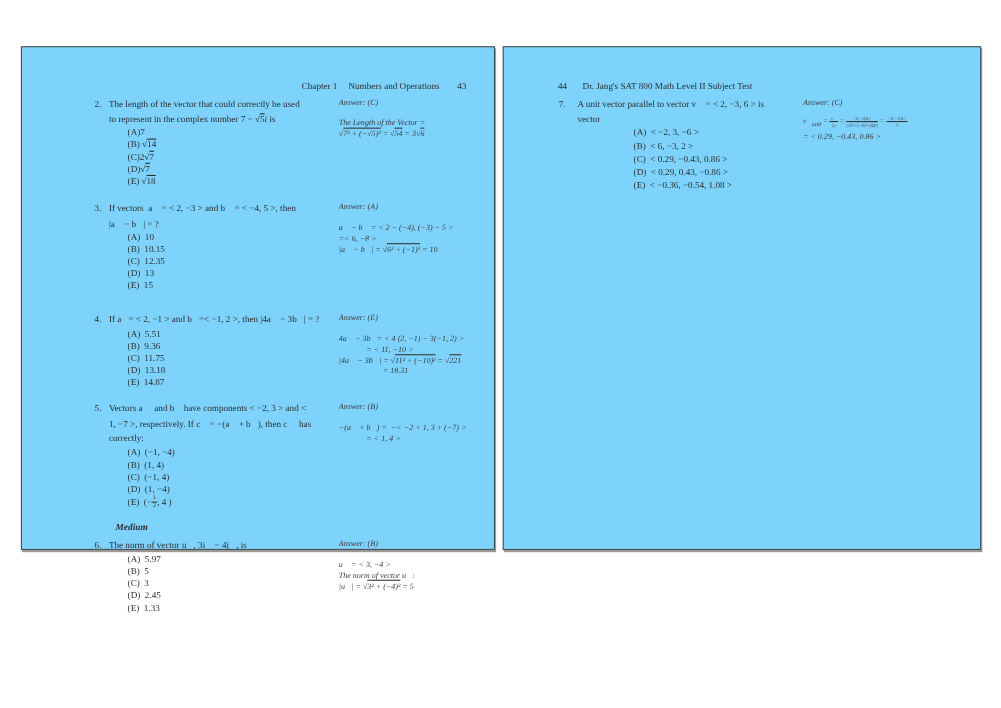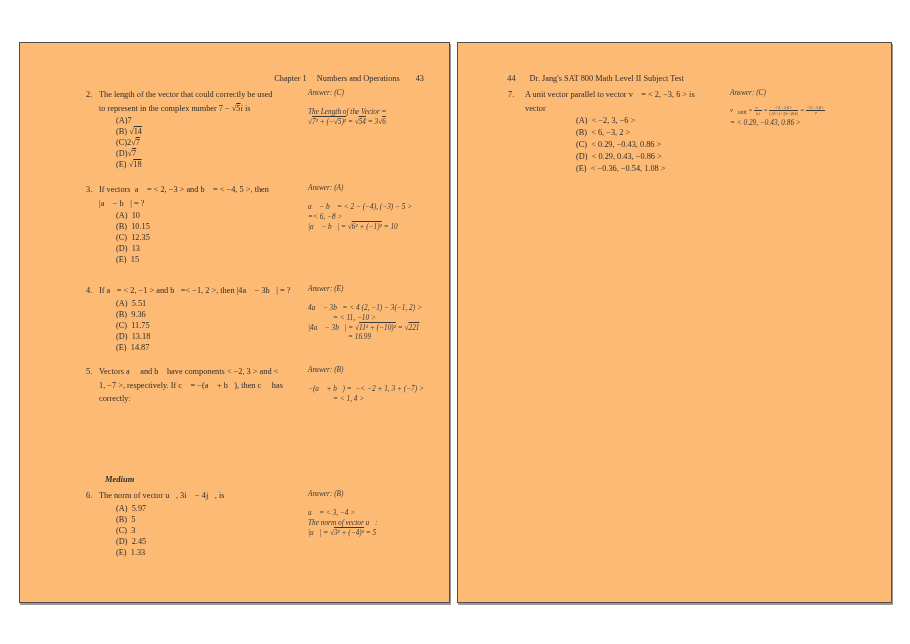--- a/index.html
+++ b/index.html
@@ -3,21 +3,21 @@
 <meta charset="utf-8">
 <title></title>
 <style>
   html,body{margin:0;padding:0;}
   body{
     position:relative;width:910px;height:644px;background:#ffffff;
     font-family:"Liberation Serif","DejaVu Serif",serif;color:#2d2d2d;
     overflow:hidden;
   }
   .page{
-    position:absolute;top:42px;height:561px;background:#fdba74;
+    position:absolute;top:42px;height:458px;background:#7dd3fc;
     border:1.5px solid #4f4f4f;box-shadow:1px 2px 0 #9a9a9a;box-sizing:border-box;
   }
   #pageL{left:19px;width:431px;}
   #pageR{left:457px;width:435px;}
 
   
   .hdrL{position:absolute;top:22px;right:25px;font-size:8.3px;white-space:pre;}
   .hdrL .sec{margin-left:10px;}
   .hdrL .pg{margin-left:16px;}
   .hdrR{position:absolute;top:22px;left:41px;font-size:8.3px;white-space:pre;}
@@ -116,31 +116,38 @@
         <div class="choice">(D)  13.18</div>
         <div class="choice">(E)  14.87</div>
       </div>
     </div>
     <div class="qans">
       <div class="aline">Answer: (E)</div>
       <div class="work">
         <div class="wline">4a⃗ − 3b⃗= &lt; 4 (2, −1) − 3(−1, 2) &gt;</div>
         <div class="wline ind1">= &lt; 11, −10 &gt;</div>
         <div class="wline">|4a⃗ − 3b⃗| = √<span class="o">11² + (−10)²</span> = √<span class="o">221</span></div>
-        <div class="wline ind2">= 16.99</div>
+        <div class="wline ind2">= 18.31</div>
       </div>
     </div>
   </section>
 
   <section class="q" style="top:322px">
     <div class="qnum">5.</div>
     <div class="qbody">
       <div class="qline">Vectors a⃗  and b⃗ have components &lt; −2, 3 &gt; and &lt;</div>
       <div class="qline">1, −7 &gt;, respectively. If c⃗ = −(a⃗ + b⃗), then c⃗  has</div>
       <div class="qline">correctly:</div>
+      <div class="choices">
+        <div class="choice">(A)  (−1, −4)</div>
+        <div class="choice">(B)  (1, 4)</div>
+        <div class="choice">(C)  (−1, 4)</div>
+        <div class="choice">(D)  (1, −4)</div>
+        <div class="choice">(E)  (−<span class="fr"><span>1</span><span>2</span></span>, 4 )</div>
+      </div>
     </div>
     <div class="qans">
       <div class="aline">Answer: (B)</div>
       <div class="work">
         <div class="wline">−(a⃗ + b⃗) =  −&lt; −2 + 1, 3 + (−7) &gt;</div>
         <div class="wline ind1">= &lt; 1, 4 &gt;</div>
       </div>
     </div>
   </section>
 

